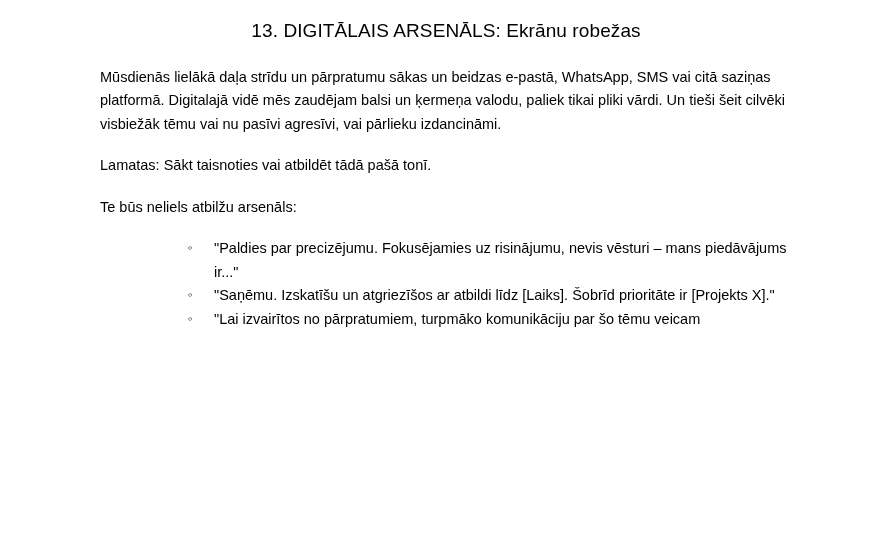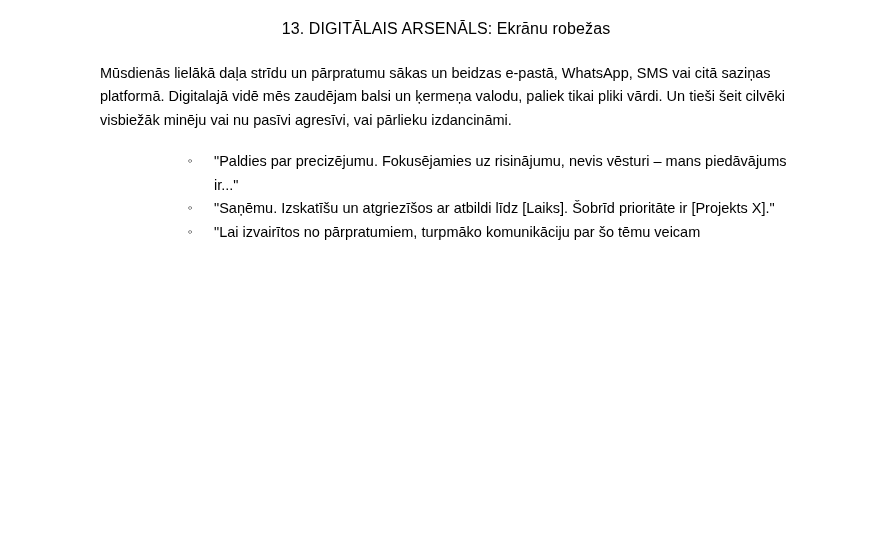--- a/index.html
+++ b/index.html
@@ -16,21 +16,21 @@
   }
   .page {
     box-sizing: border-box;
     width: 892px;
     height: 542px;
     padding: 18px 100px 0 100px;
     background: #ffffff;
   }
   .doc-title {
     text-align: center;
-    font-size: 16px;
+    font-size: 19px;
     font-weight: normal;
     line-height: 1.35;
     margin: 0 0 22px 0;
     letter-spacing: 0.1px;
   }
   p.body-text {
     font-size: 14.5px;
     line-height: 1.62;
     margin: 0 0 18px 0;
     text-align: left;
@@ -59,26 +59,28 @@
     line-height: 1.62;
   }
 </style>
 </head>
 <body>
 
 <div class="page">
 
   <h1 class="doc-title">13. DIGITĀLAIS ARSENĀLS: Ekrānu robežas</h1>
 
-  <p class="body-text">Mūsdienās lielākā daļa strīdu un pārpratumu sākas un beidzas e-pastā, WhatsApp, SMS vai citā saziņas platformā. Digitalajā vidē mēs zaudējam balsi un ķermeņa valodu, paliek tikai pliki vārdi. Un tieši šeit cilvēki visbiežāk minēju vai nu pasīvi agresīvi, vai pārlieku izdancināmi.</p>
+  <p class="body-text">Mūsdienās lielākā daļa strīdu un pārpratumu sākas un beidzas e-pastā, WhatsApp, SMS vai citā saziņas platformā. Digitalajā vidē mēs zaudējam balsi un ķermeņa valodu, paliek tikai pliki vārdi. Un tieši šeit cilvēki visbiežāk tēmu vai nu pasīvi agresīvi, vai pārlieku izdancināmi.</p>
 
 
 
 
+  <p class="body-text indent-1">Lamatas: Sākt taisnoties vai atbildēt tādā pašā tonī.</p>
 
+  <p class="body-text indent-1">Te būs neliels atbilžu arsenāls:</p>
 
   <ul class="arsenal-list">
     <li>
       <span class="bullet">◦</span>
       <span>"Paldies par precizējumu. Fokusējamies uz risinājumu, nevis vēsturi – mans piedāvājums ir..."</span>
     </li>
     <li>
       <span class="bullet">◦</span>
       <span>"Saņēmu. Izskatīšu un atgriezīšos ar atbildi līdz [Laiks]. Šobrīd prioritāte ir [Projekts X]."</span>
     </li>

